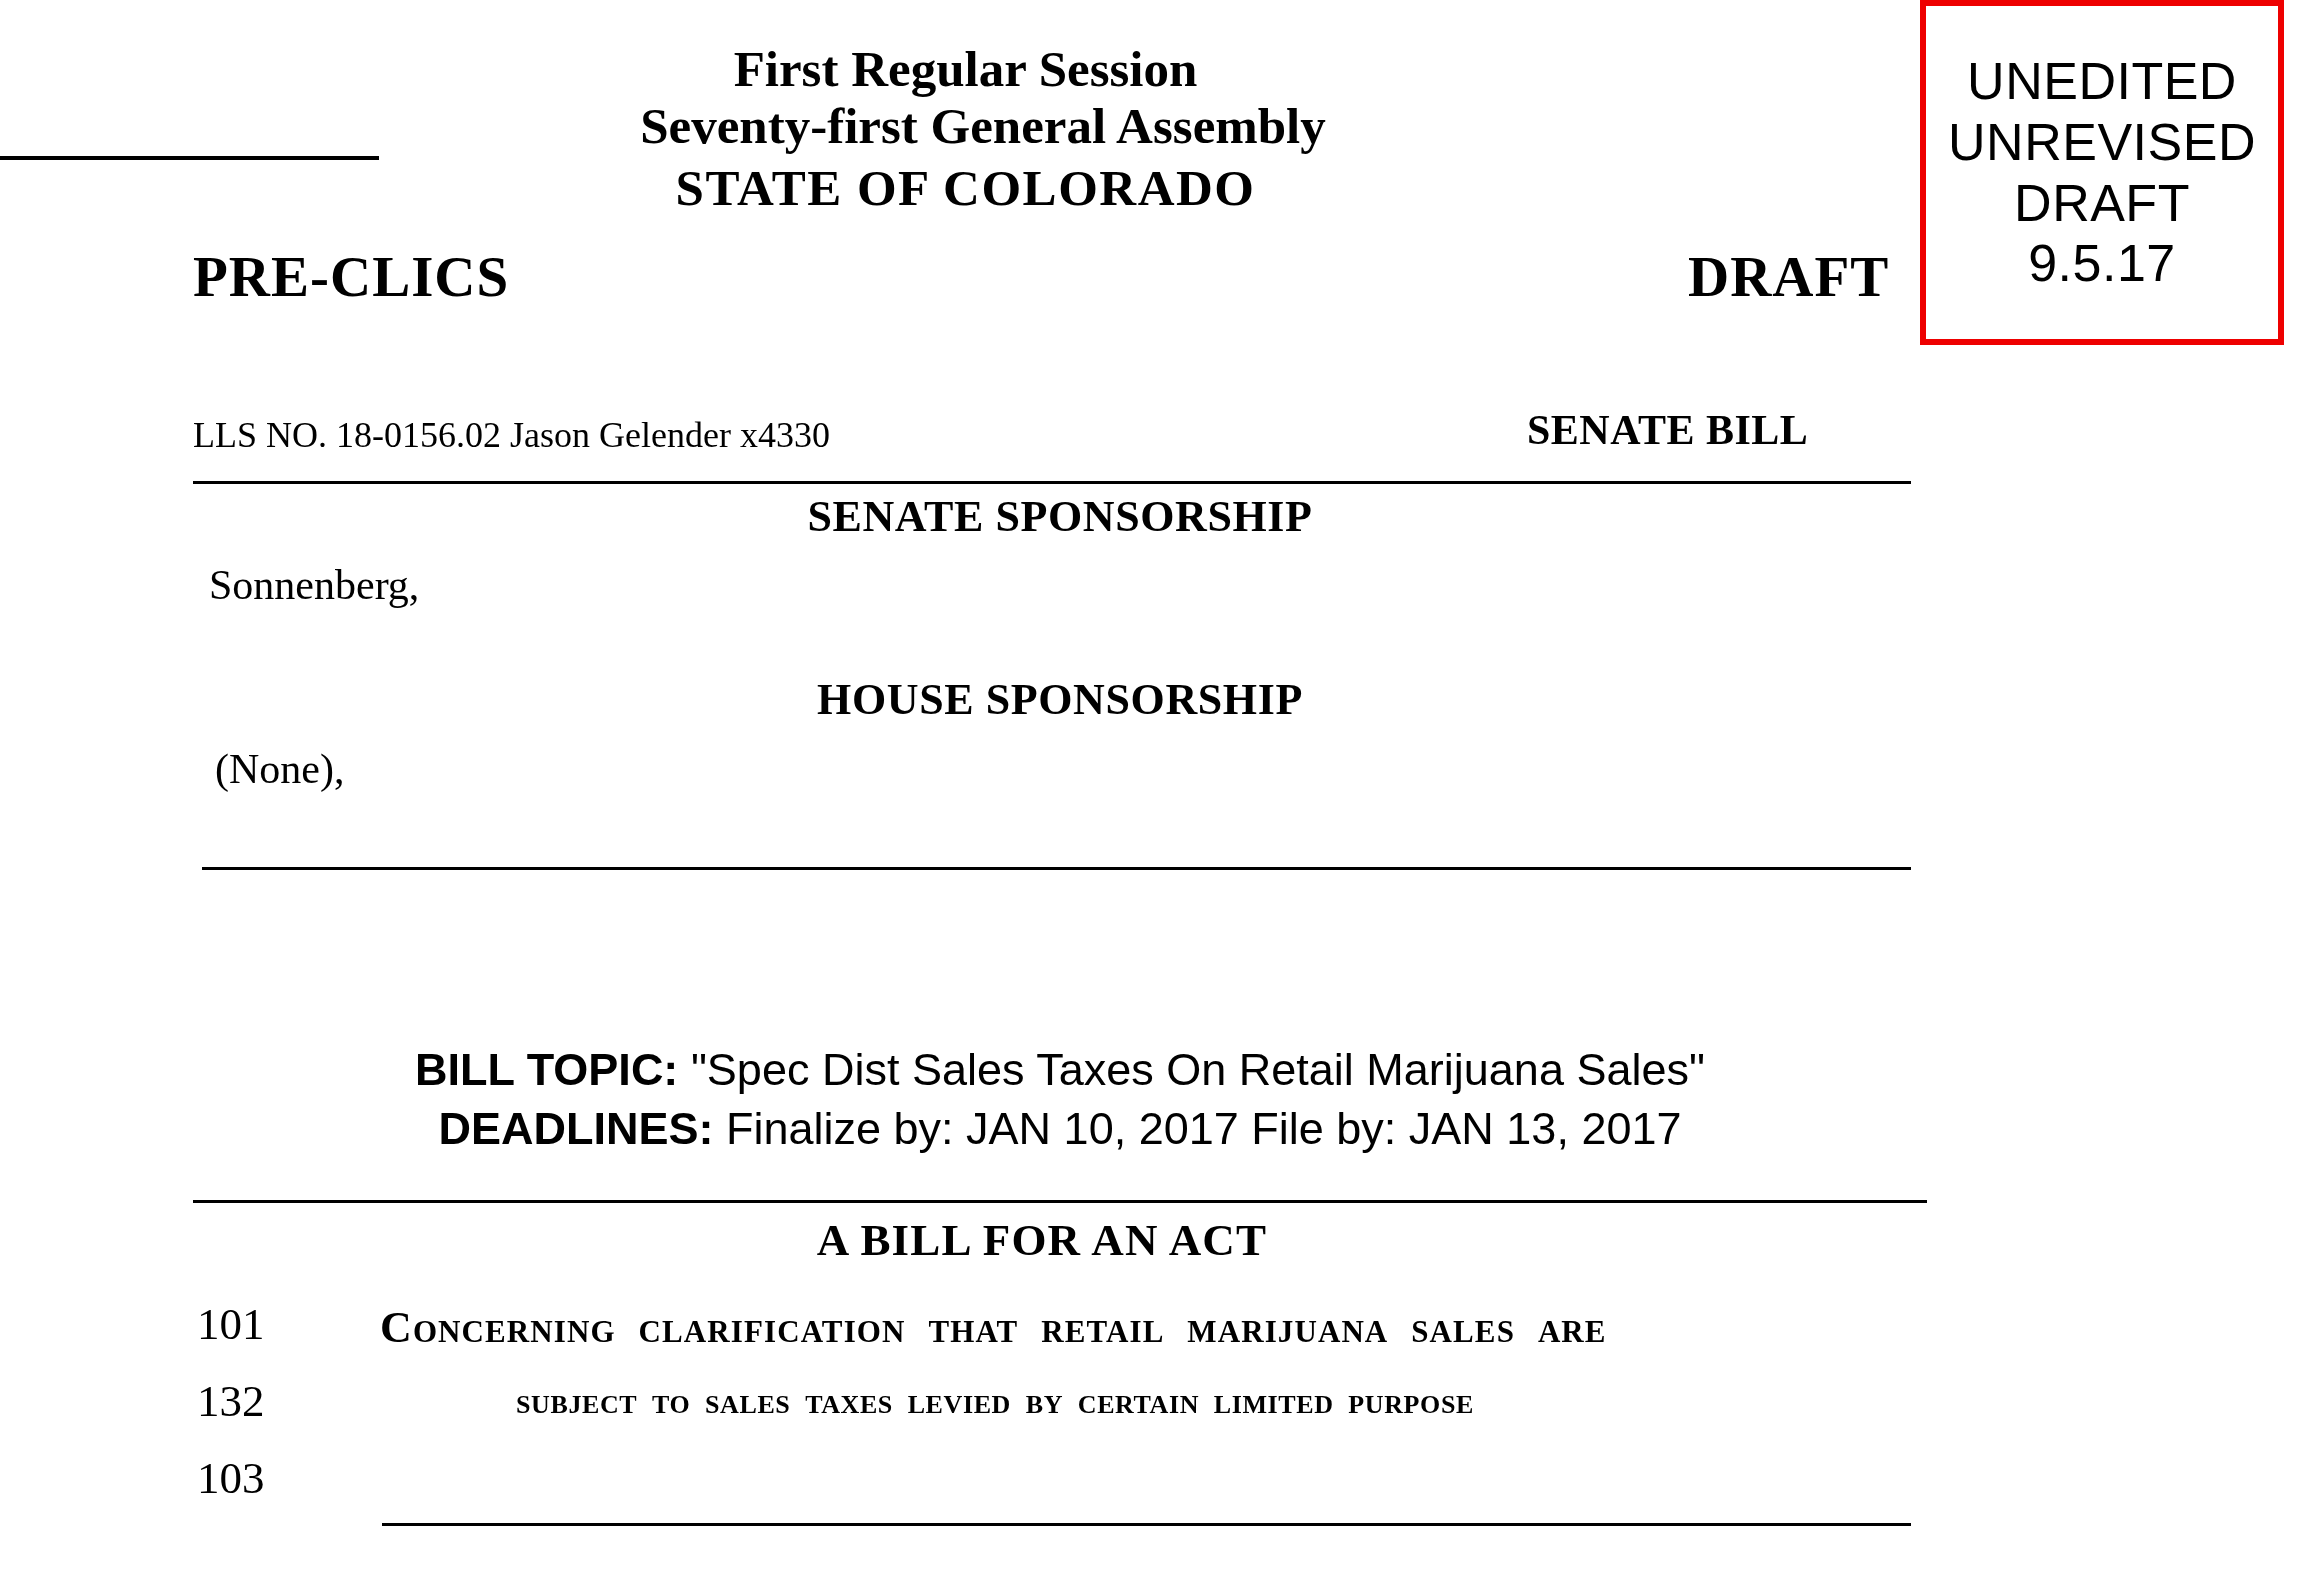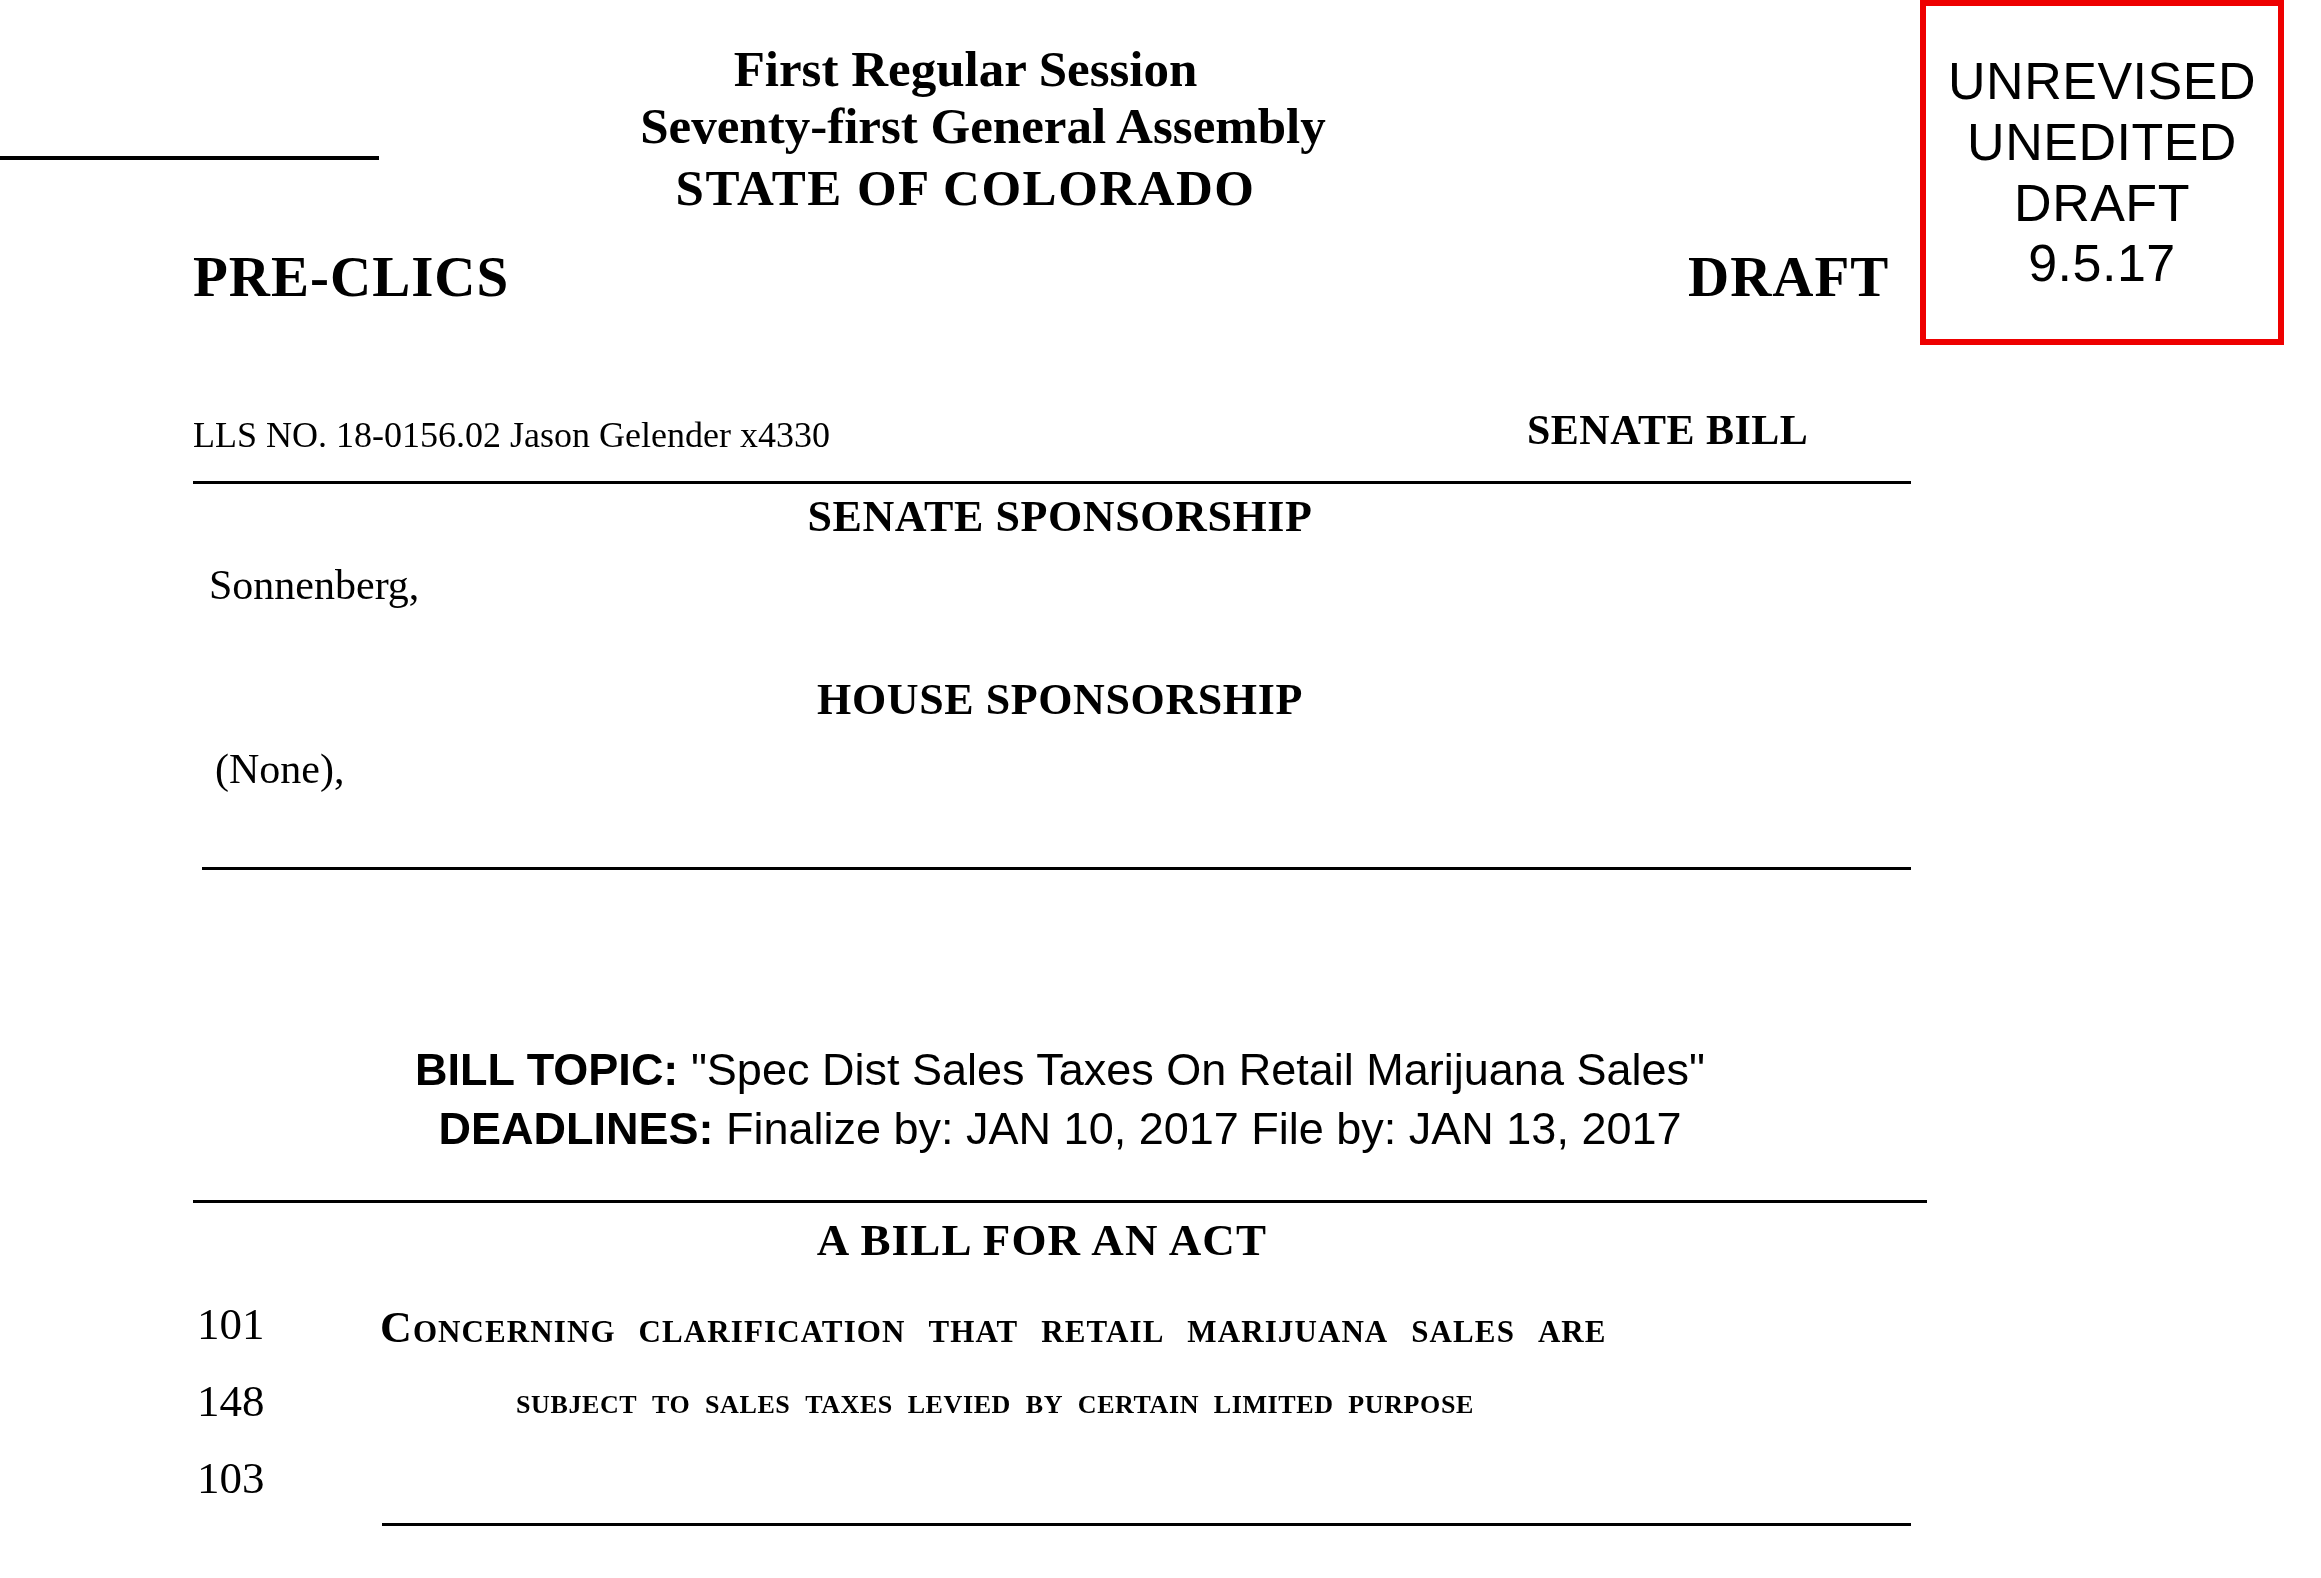--- a/index.html
+++ b/index.html
@@ -208,22 +208,22 @@
   }
 </style>
 </head>
 <body>
 
 <div class="page">
 
   <div class="corner-rule"></div>
 
   <div class="draft-stamp">
+    <div>UNEDITED</div>
     <div>UNREVISED</div>
-    <div>UNEDITED</div>
     <div>DRAFT</div>
     <div>9.5.17</div>
   </div>
 
   <div class="masthead">
     <div class="line1">First Regular Session</div>
     <div class="line2">Seventy-first General Assembly</div>
     <div class="line3">STATE OF COLORADO</div>
   </div>
 
@@ -257,21 +257,21 @@
   <div class="rule rule-3"></div>
 
   <div class="bill-for-act">A BILL FOR AN ACT</div>
 
   <div class="title-lines">
     <div class="title-row">
       <span class="line-no">101</span>
       <span class="line-text l1">Concerning clarification that retail marijuana sales are</span>
     </div>
     <div class="title-row">
-      <span class="line-no">148</span>
+      <span class="line-no">132</span>
       <span class="line-text l2">subject to sales taxes levied by certain limited purpose</span>
     </div>
     <div class="title-row">
       <span class="line-no">103</span>
     </div>
   </div>
 
   <div class="rule rule-4"></div>
 
 </div>

